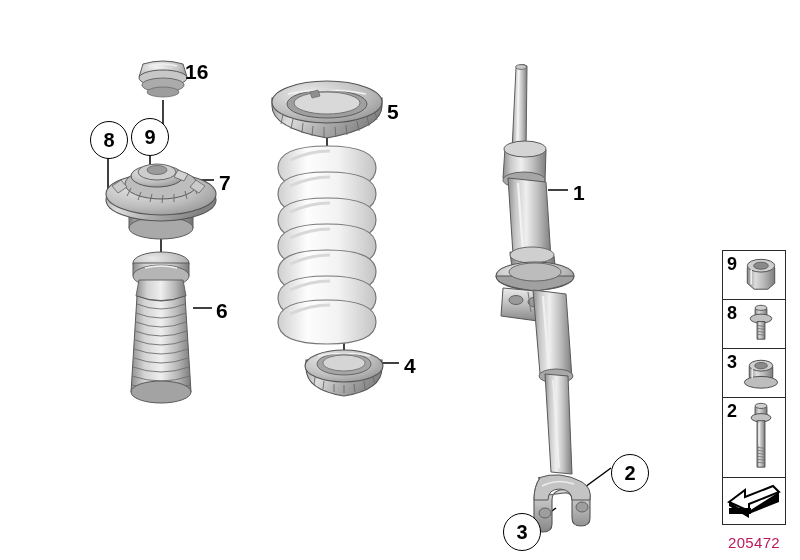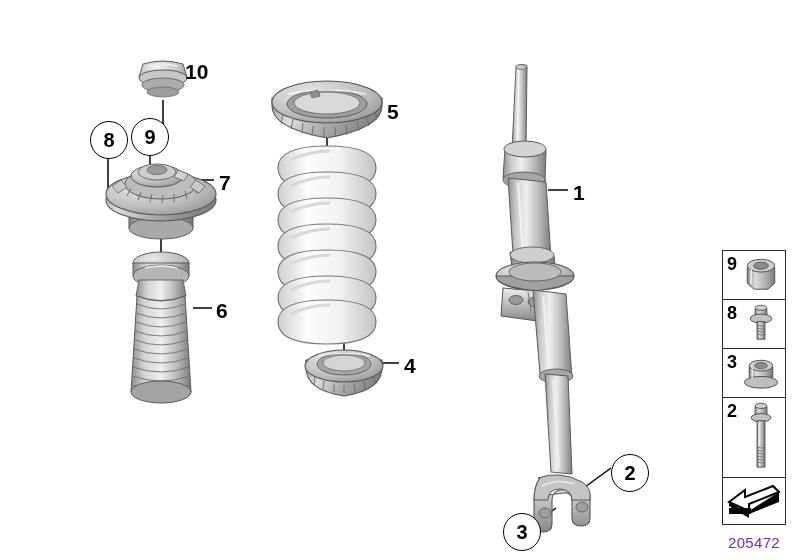--- a/index.html
+++ b/index.html
@@ -90,21 +90,21 @@
   .dgm-num {
     position: absolute;
     left: 722px;
     top: 534px;
     width: 64px;
     text-align: center;
     font-family: "Liberation Sans", sans-serif;
     font-size: 15px;
     font-weight: normal;
     letter-spacing: 0.3px;
-    color: #6d28d9;
+    color: #be185d;
   }
 </style>
 </head>
 <body>
 
 <div class="stage">
 
   <svg class="diagram" viewBox="0 0 800 560">
     <defs>
       <linearGradient id="gMetalV" x1="0" y1="0" x2="1" y2="0">
@@ -337,21 +337,21 @@
       <path d="M553 380 L559 468" stroke="#f0f0f0" stroke-width="1.6" fill="none"></path>
 
       <path d="M540 478 Q534 486 534 500 L534 524 Q534 532 543 532 Q552 532 552 524 L552 500 Q552 492 560 490 L580 488 Q590 487 590 497 L590 518 Q590 526 581 526 Q572 526 572 518 L572 500 Q572 492 564 493 L548 495" fill="url(#gMetalH)" stroke="#555" stroke-width="1.1"></path>
       <path d="M538 478 Q560 470 582 482 Q592 488 590 500 L572 500 Q572 490 560 489 Q548 489 548 500 L534 500 Q534 486 540 478 Z" fill="#c4c4c4" stroke="#555" stroke-width="1"></path>
       <ellipse cx="545" cy="513" rx="6" ry="5" fill="#9e9e9e" stroke="#5a5a5a" stroke-width="0.9"></ellipse>
       <ellipse cx="582" cy="507" rx="6" ry="5" fill="#9e9e9e" stroke="#5a5a5a" stroke-width="0.9"></ellipse>
       <path d="M542 486 Q558 478 574 484" fill="none" stroke="#ededed" stroke-width="1.4"></path>
     </g>
   </svg>
 
-  <div class="lbl" style="left:185px; top:61px;">10</div>
+  <div class="lbl" style="left:185px; top:61px;">16</div>
   <div class="lbl" style="left:219px; top:172px;">7</div>
   <div class="lbl" style="left:216px; top:300px;">6</div>
   <div class="lbl" style="left:387px; top:101px;">5</div>
   <div class="lbl" style="left:404px; top:355px;">4</div>
   <div class="lbl" style="left:573px; top:182px;">1</div>
 
   <div class="callout" style="left:90px; top:121px;">8</div>
   <div class="callout" style="left:131px; top:118px;">9</div>
   <div class="callout" style="left:611px; top:454px;">2</div>
   <div class="callout" style="left:503px; top:513px;">3</div>

